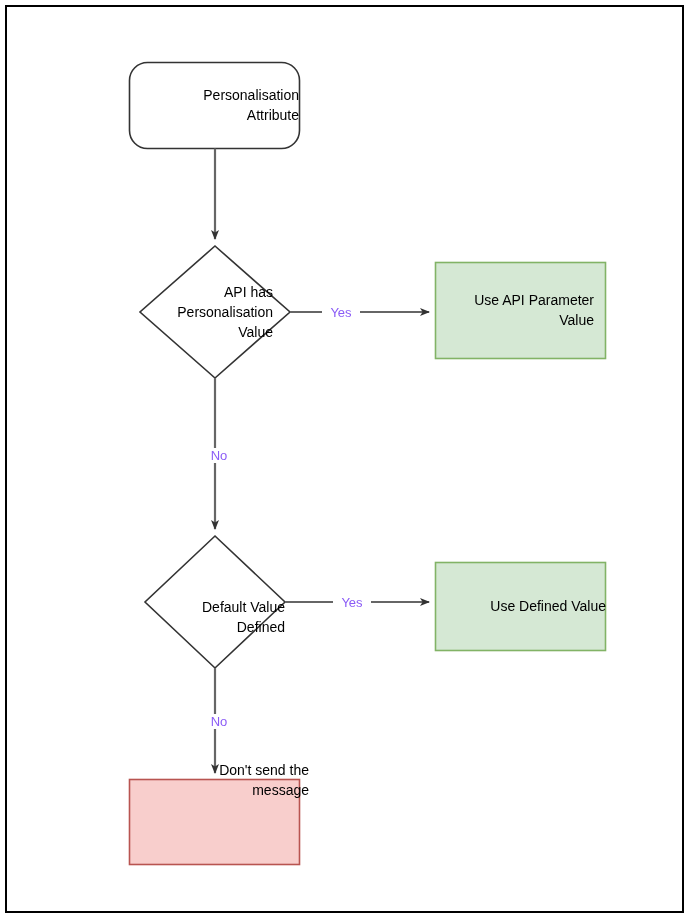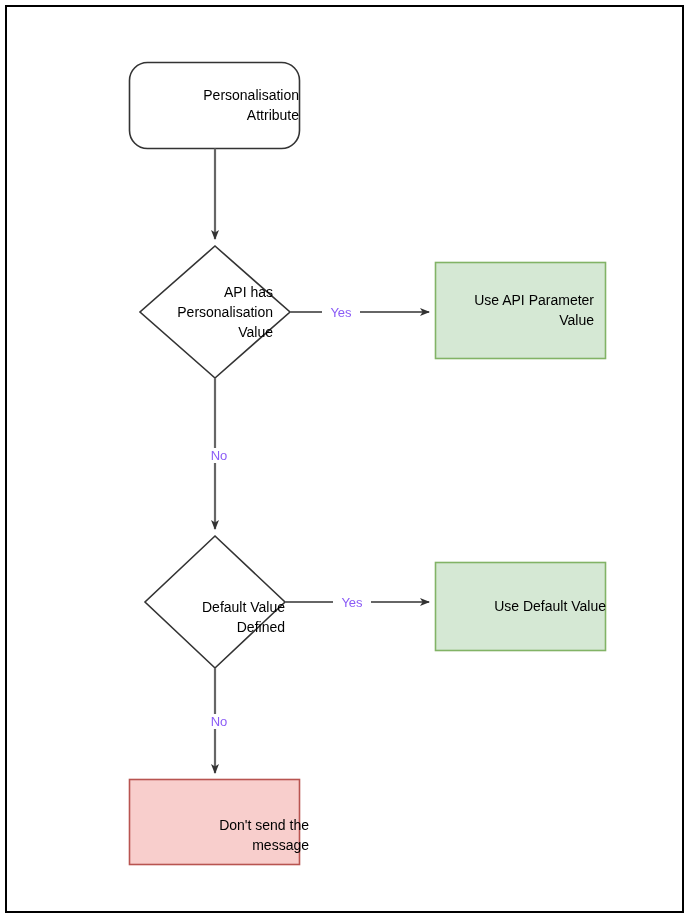--- a/index.html
+++ b/index.html
@@ -102,23 +102,23 @@
   <div class="node-label" style="left:123px; top:282px; width:150px;">API has
 Personalisation
 Value</div>
 
   <div class="node-label" style="left:436px; top:290px; width:158px;">Use API Parameter
 Value</div>
 
   <div class="node-label" style="left:145px; top:582px; width:140px;margin-top:15px;">Default Value
 Defined</div>
 
-  <div class="node-label" style="left:436px; top:596px; width:170px;">Use Default Value</div>
+  <div class="node-label" style="left:436px; top:596px; width:170px;">Use Defined Value</div>
 
-  <div class="node-label" style="left:129px; top:815px; width:180px;">Don't send the
+  <div class="node-label" style="left:129px; top:760px; width:180px;">Don't send the
 message</div>
 
   <div class="edge-label" style="left:322px; top:305px; width:34px;">Yes</div>
 
   <div class="edge-label" style="left:203px; top:448px; width:28px;">No</div>
 
   <div class="edge-label" style="left:333px; top:595px; width:34px;">Yes</div>
 
   <div class="edge-label" style="left:203px; top:714px; width:28px;">No</div>
 

